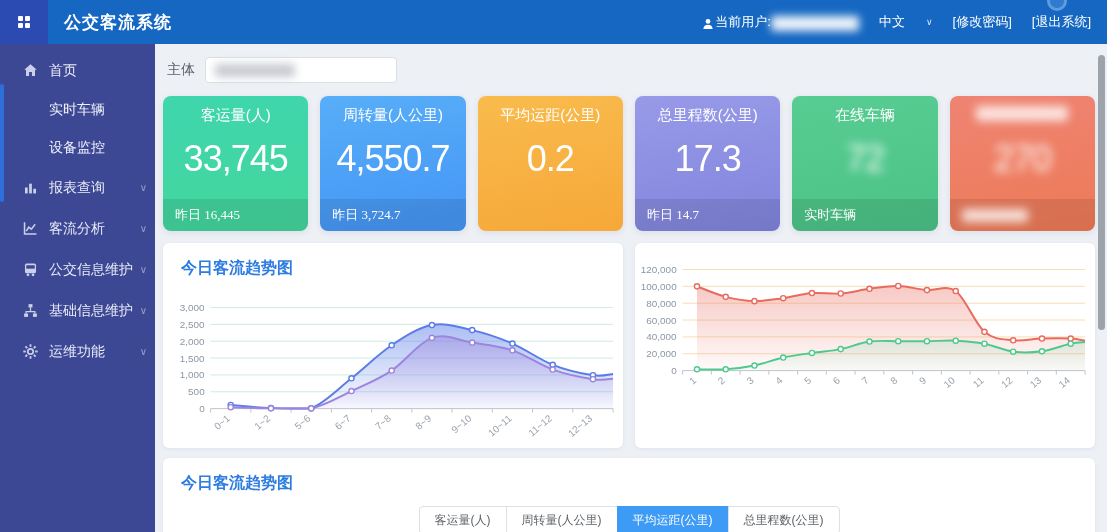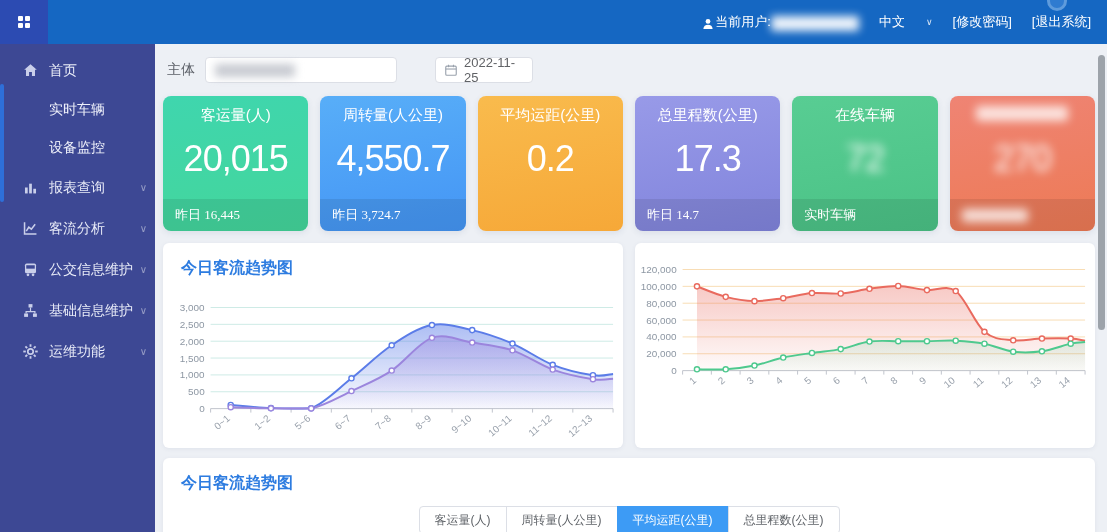--- a/index.html
+++ b/index.html
@@ -80,20 +80,21 @@
 
   <div class="hdr">
     <div class="logo-sq">
       <span class="grid-icon">
           <i></i>
           <i></i>
           <i></i>
           <i></i>
         </span>
     </div>
+    <div class="app-title">公交客流系统</div>
     <div class="hdr-right">
       <span class="user-chunk">
         <svg width="14" height="14" viewBox="0 0 20 20">
           <circle cx="10" cy="6.3" r="3.4" fill="#fff"></circle>
           <path d="M3.4 17c0-3.7 3-5.9 6.6-5.9s6.6 2.2 6.6 5.9Z" fill="#fff"></path>
         </svg>
         <span>当前用户:</span>
         <span class="blur-user"></span>
       </span>
       <span class="lang">
@@ -184,35 +185,26 @@
       </div>
     </div>
 
   <div class="main">
 
     <div class="toolbar">
       <span class="tb-label">主体</span>
       <div class="tb-input">
         <span class="blur-chip"></span>
       </div>
-      <div class="tb-date">
-        <svg width="14" height="14" viewBox="0 0 20 20">
-          <rect x="2.5" y="4.5" width="15" height="13" rx="1.5" fill="none" stroke="#9aa2ad" stroke-width="1.6"></rect>
-          <line x1="2.5" y1="8.6" x2="17.5" y2="8.6" stroke="#9aa2ad" stroke-width="1.6"></line>
-          <line x1="6.5" y1="2.5" x2="6.5" y2="6" stroke="#9aa2ad" stroke-width="1.6"></line>
-          <line x1="13.5" y1="2.5" x2="13.5" y2="6" stroke="#9aa2ad" stroke-width="1.6"></line>
-        </svg>
-        <span>2022-11-25</span>
-      </div>
     </div>
 
     <div class="cards" id="cards">
         <div class="stat-card" style="background: linear-gradient(170deg, rgb(63, 214, 174), rgb(68, 214, 155));">
           <div class="sc-title">客运量(人)</div>
-          <div class="sc-value">20,015</div>
+          <div class="sc-value">33,745</div>
           <div class="sc-footer">昨日 16,445</div>
         </div>
         <div class="stat-card" style="background: linear-gradient(170deg, rgb(88, 174, 248), rgb(68, 149, 245));">
           <div class="sc-title">周转量(人公里)</div>
           <div class="sc-value">4,550.7</div>
           <div class="sc-footer">昨日 3,724.7</div>
         </div>
         <div class="stat-card" style="background: linear-gradient(170deg, rgb(249, 187, 77), rgb(246, 168, 56));">
           <div class="sc-title">平均运距(公里)</div>
           <div class="sc-value">0.2</div>

